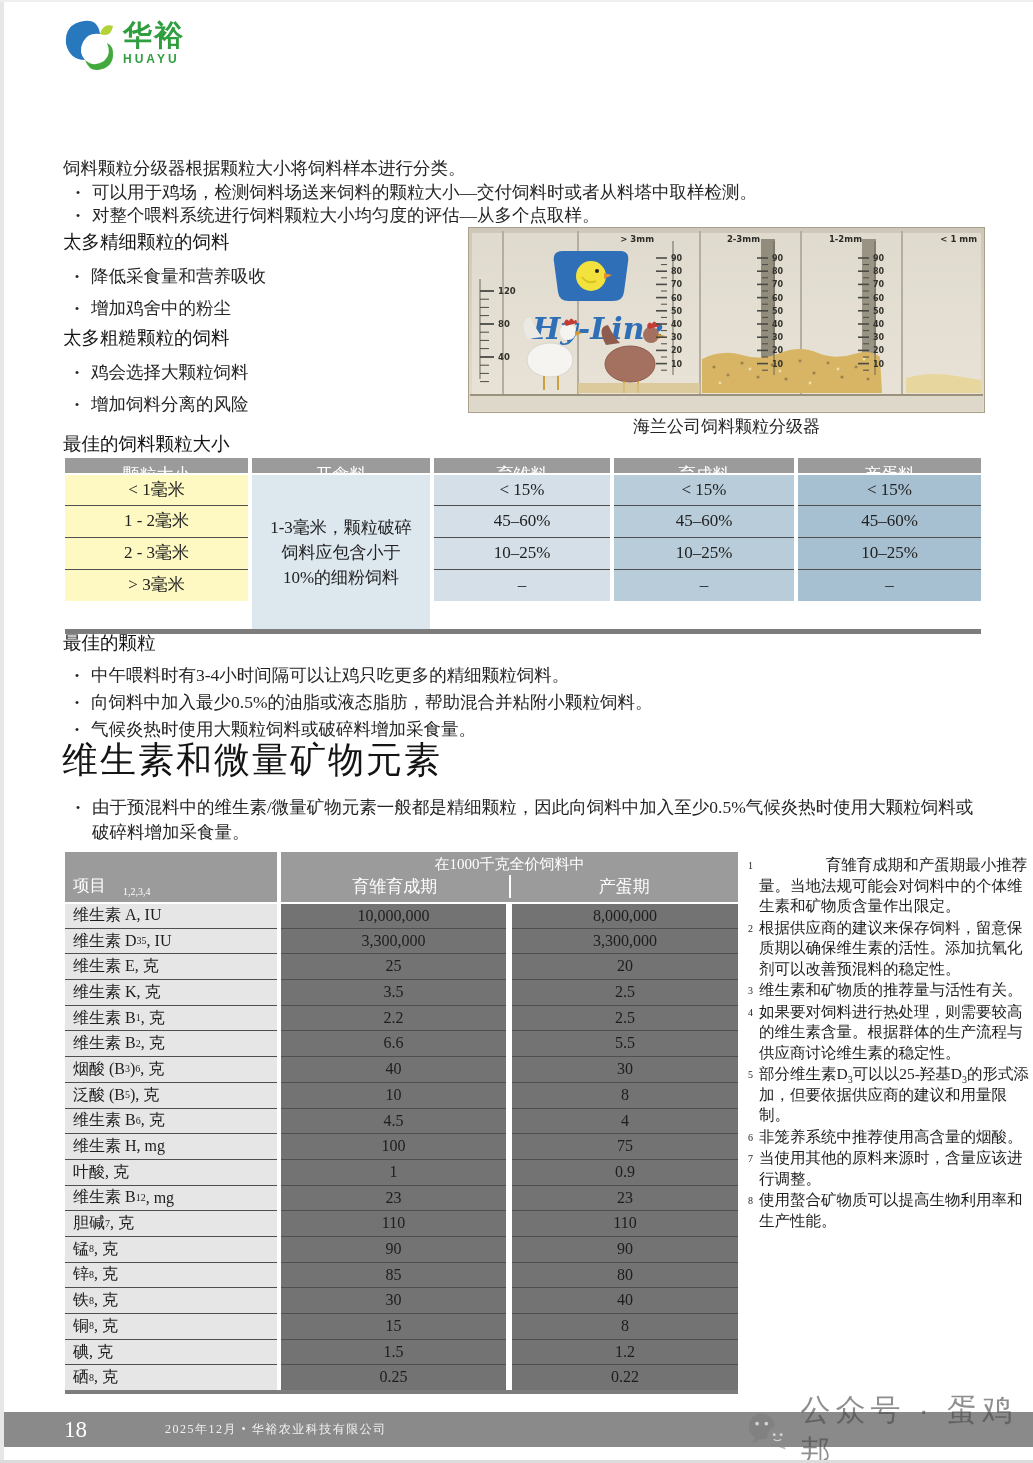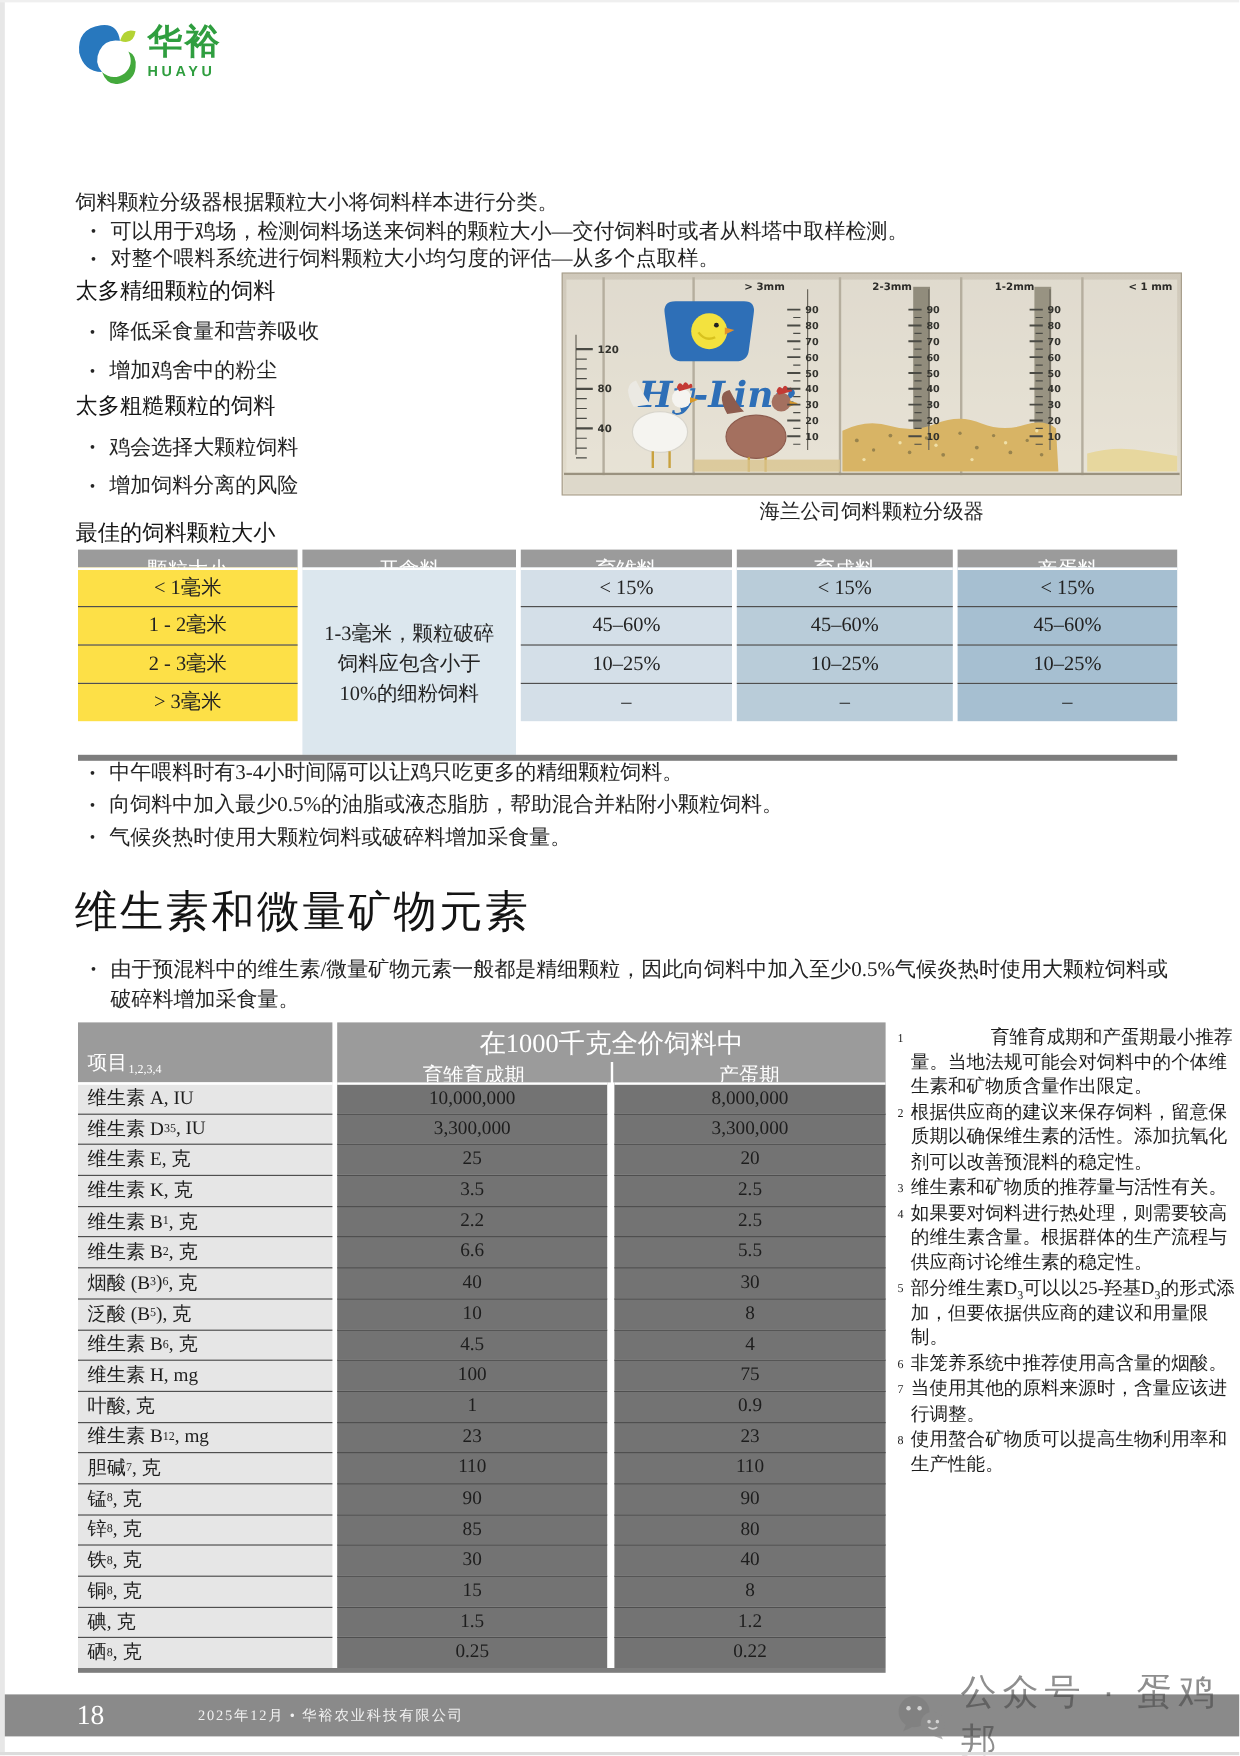--- a/index.html
+++ b/index.html
@@ -39,43 +39,43 @@
 
   
   #ptable-title{position:absolute;left:63px;top:431px;font-size:18.5px;color:#141414;}
   #ptable{position:absolute;left:65px;top:458px;display:grid;
           grid-template-columns:183px 178px 176px 180px 183px;column-gap:4px;}
   .pcol{display:flex;flex-direction:column;}
   .phead{height:15px;line-height:33px;background:#9b9b9b;color:#fff;text-align:center;font-size:17px;}
   .pcell{height:32px;line-height:30px;text-align:center;font-size:17px;color:#222;
          border-top:1px solid #4f4f4f;box-sizing:border-box;}
   .pcol .pcell:nth-child(2){border-top:2px solid #fff;}
-  .col-size .pcell{background:#fde047;}
+  .col-size .pcell{background:#fef9c3;}
   .col-grower .pcell{background:#d4dfe8;}
   .col-dev .pcell{background:#b9ccd9;}
   .col-layer .pcell{background:#a6bfd1;}
   .starter-cell{height:156px;background:#dce7ee;border-top:2px solid #fff;box-sizing:border-box;
                 display:flex;align-items:center;justify-content:center;text-align:center;
                 font-size:17px;line-height:25px;padding:0 16px;color:#222;}
   .pbottom{grid-column:1/-1;height:5px;background:#7d7d7d;}
 
   #optimal{position:absolute;left:63px;top:630px;width:920px;}
   #optimal .bullet{line-height:27px;}
 
   #sec2-bullet{position:absolute;left:64px;top:795px;width:918px;line-height:25px;}
 
   
   #vtable{position:absolute;left:65px;top:852px;display:grid;
           grid-template-columns:212px 4px 225px 6px 226px;}
   .vh-left{grid-column:1;height:50px;box-sizing:border-box;background:#9b9b9b;color:#fff;
            display:flex;align-items:flex-end;padding:0 0 5px 8px;font-size:16.5px;}
-  .vh-left sup{font-size:10px;margin-left:1px;}
+  .vh-left sup{font-size:10px;margin-left:17px;}
   .vh-right{grid-column:3/6;height:50px;box-sizing:border-box;background:#9b9b9b;color:#fff;
             display:flex;flex-direction:column;}
-  .vh-span{text-align:center;font-size:22px;padding-top:3px;}
+  .vh-span{text-align:center;font-size:15px;padding-top:3px;}
   .vh-sub{flex:1;display:flex;align-items:flex-end;padding-bottom:4px;}
   .vh-c{flex:1;text-align:center;font-size:17px;}
   .vh-c + .vh-c{border-left:2px solid #fff;}
   .vcol{display:flex;flex-direction:column;}
   #vt-labels{grid-column:1;}
   #vt-col1{grid-column:3;}
   #vt-col2{grid-column:5;}
   .vlab,.vval{height:25.7px;box-sizing:border-box;border-top:1px solid #4f4f4f;font-size:16px;color:#1d1d1d;}
   .vlab{background:#e6e6e6;display:flex;align-items:center;padding-left:8px;}
   .vval{background:#737373;text-align:center;line-height:24.5px;}
@@ -376,20 +376,21 @@
       <div class="phead">产蛋料</div>
     <div class="pcell">&lt; 15%</div>
         <div class="pcell">45–60%</div>
         <div class="pcell">10–25%</div>
         <div class="pcell">–</div>
       </div>
     <div class="pbottom"></div>
   </div>
 
   <div id="optimal">
+    <div class="block-heading">最佳的颗粒</div>
     <div class="body-text">
         <div class="bullet">
           <span class="b-dot">•</span>
           <span class="b-text">中午喂料时有3-4小时间隔可以让鸡只吃更多的精细颗粒饲料。</span>
         </div>
         <div class="bullet">
           <span class="b-dot">•</span>
           <span class="b-text">向饲料中加入最少0.5%的油脂或液态脂肪，帮助混合并粘附小颗粒饲料。</span>
         </div>
         <div class="bullet">

